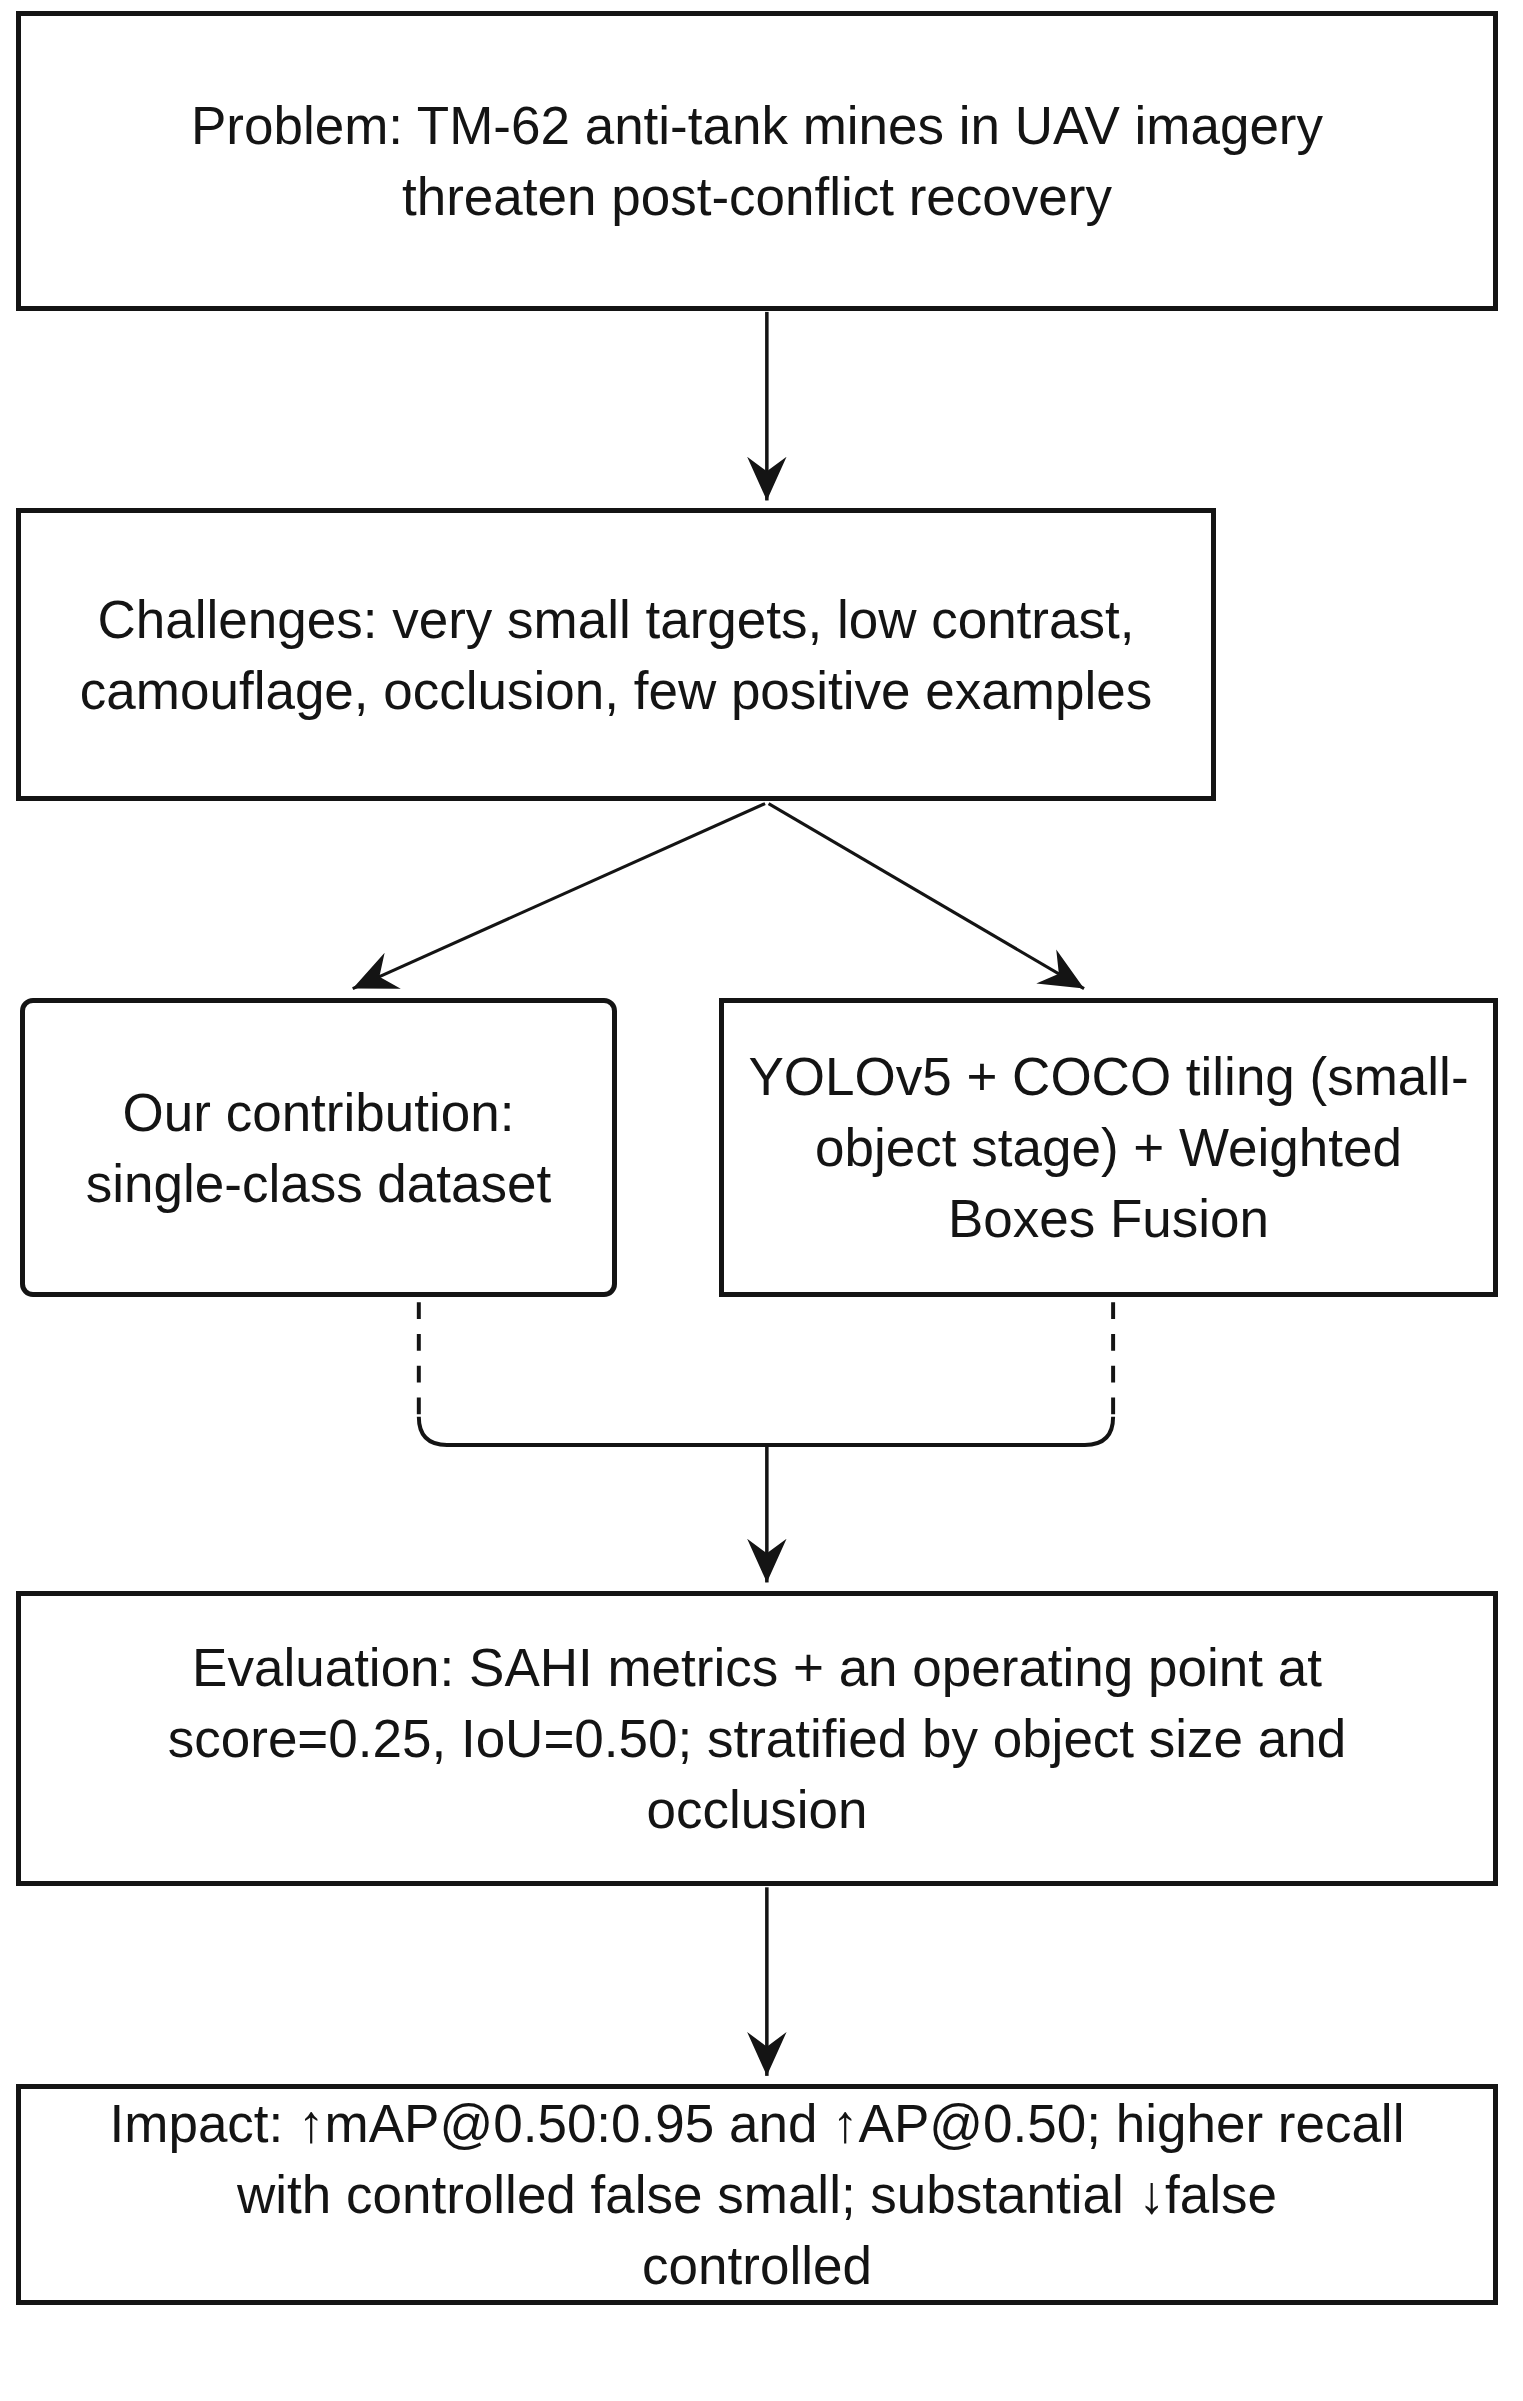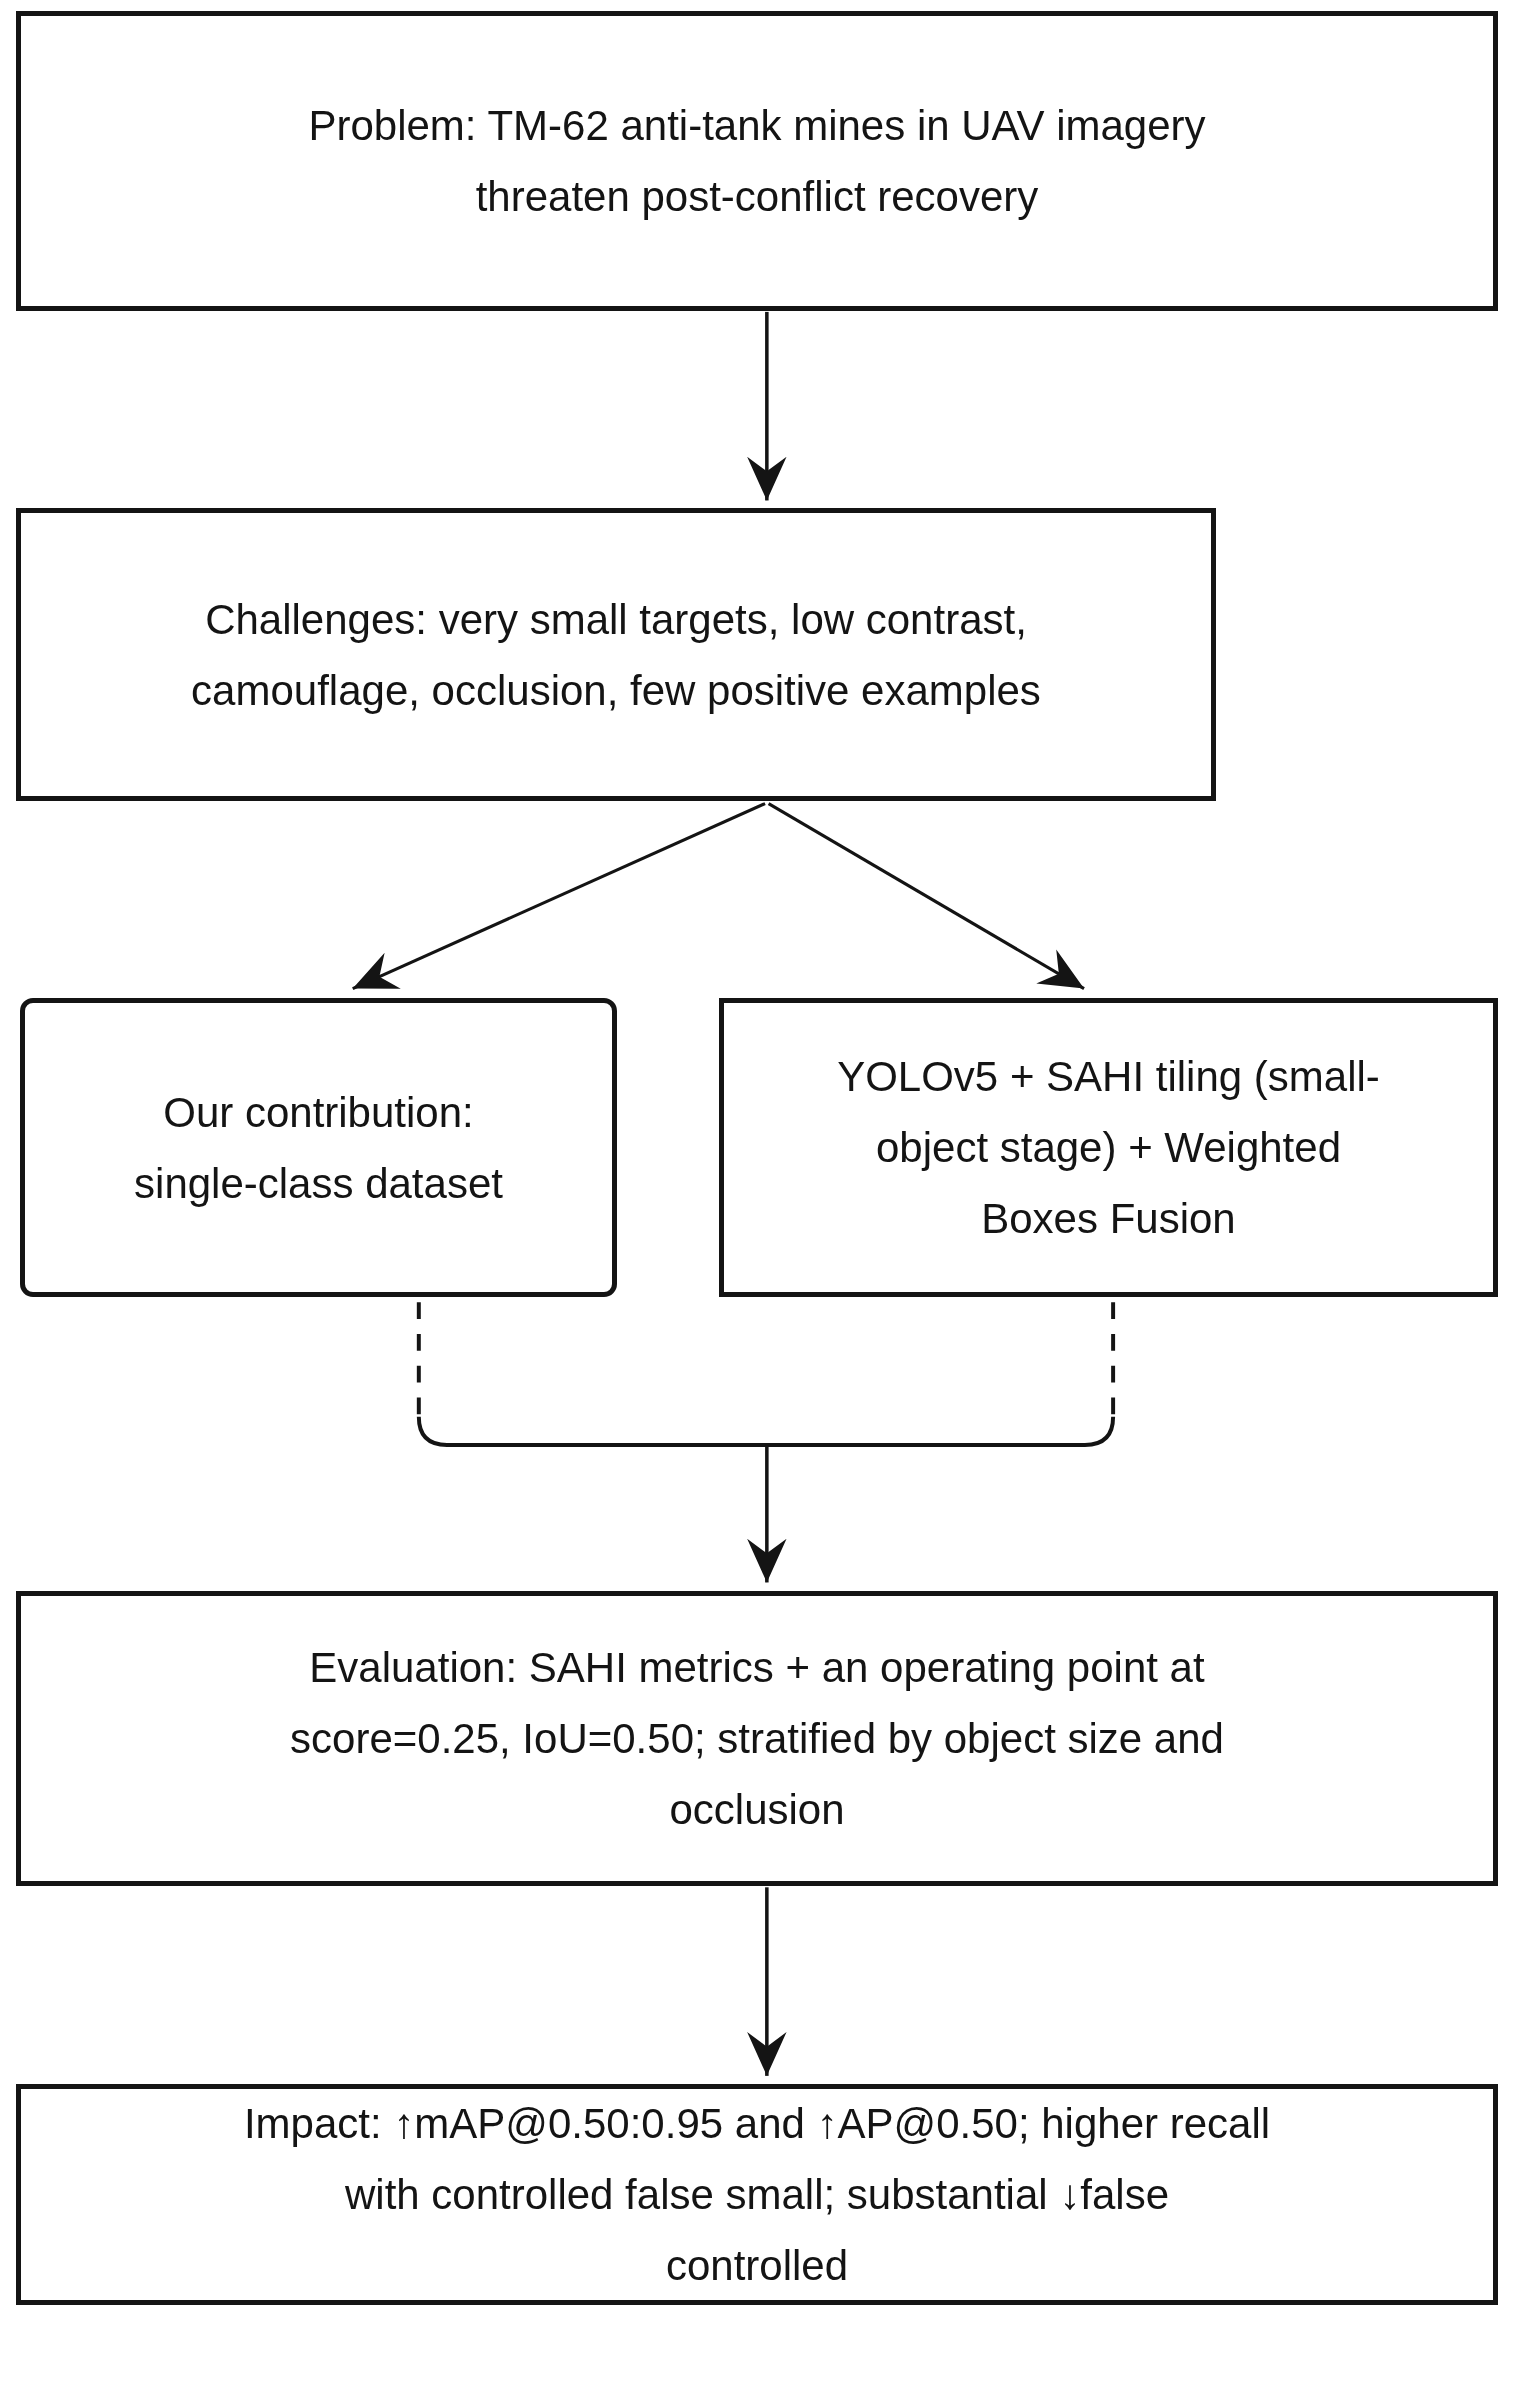--- a/index.html
+++ b/index.html
@@ -20,21 +20,21 @@
   .node {
     position: absolute;
     box-sizing: border-box;
     border: 5.3px solid #141414;
     background: #ffffff;
     display: flex;
     align-items: center;
     justify-content: center;
     text-align: center;
     color: #141414;
-    font-size: 42px;
+    font-size: 53px;
     line-height: 71px;
     font-weight: 400;
   }
   .node .ln { display: block; white-space: nowrap; }
   .node-problem      { left: 16px;  top: 10.6px;   width: 1482px; height: 300px; }
   .node-challenges   { left: 16px;  top: 508px;  width: 1200px; height: 293px; }
   .node-contribution { left: 20px;  top: 998px; width: 597px;  height: 299px; border-radius: 13px; }
   .node-method       { left: 719px; top: 998px; width: 779px;  height: 299px; }
   .node-evaluation   { left: 16px;  top: 1591px; width: 1482px; height: 295px; }
   .node-impact       { left: 16px;  top: 2084px; width: 1482px; height: 221px; }
@@ -84,21 +84,21 @@
 
   <div class="node node-contribution">
     <div>
       <span class="ln">Our contribution:</span>
       <span class="ln">single-class dataset</span>
     </div>
   </div>
 
   <div class="node node-method">
     <div>
-      <span class="ln">YOLOv5 + SAHI tiling (small-</span>
+      <span class="ln">YOLOv5 + COCO tiling (small-</span>
       <span class="ln">object stage) + Weighted</span>
       <span class="ln">Boxes Fusion</span>
     </div>
   </div>
 
   <div class="node node-evaluation">
     <div>
       <span class="ln">Evaluation: SAHI metrics + an operating point at</span>
       <span class="ln">score=0.25, IoU=0.50; stratified by object size and</span>
       <span class="ln">occlusion</span>

